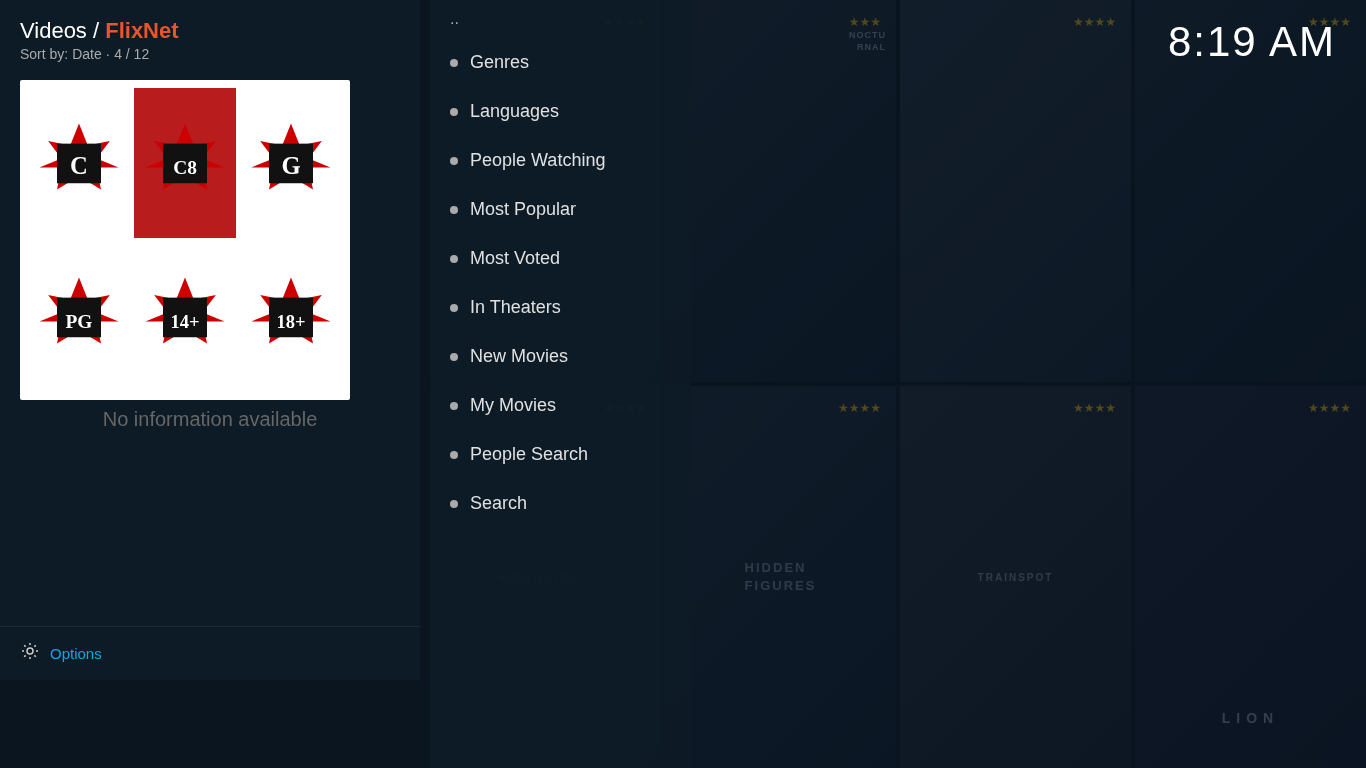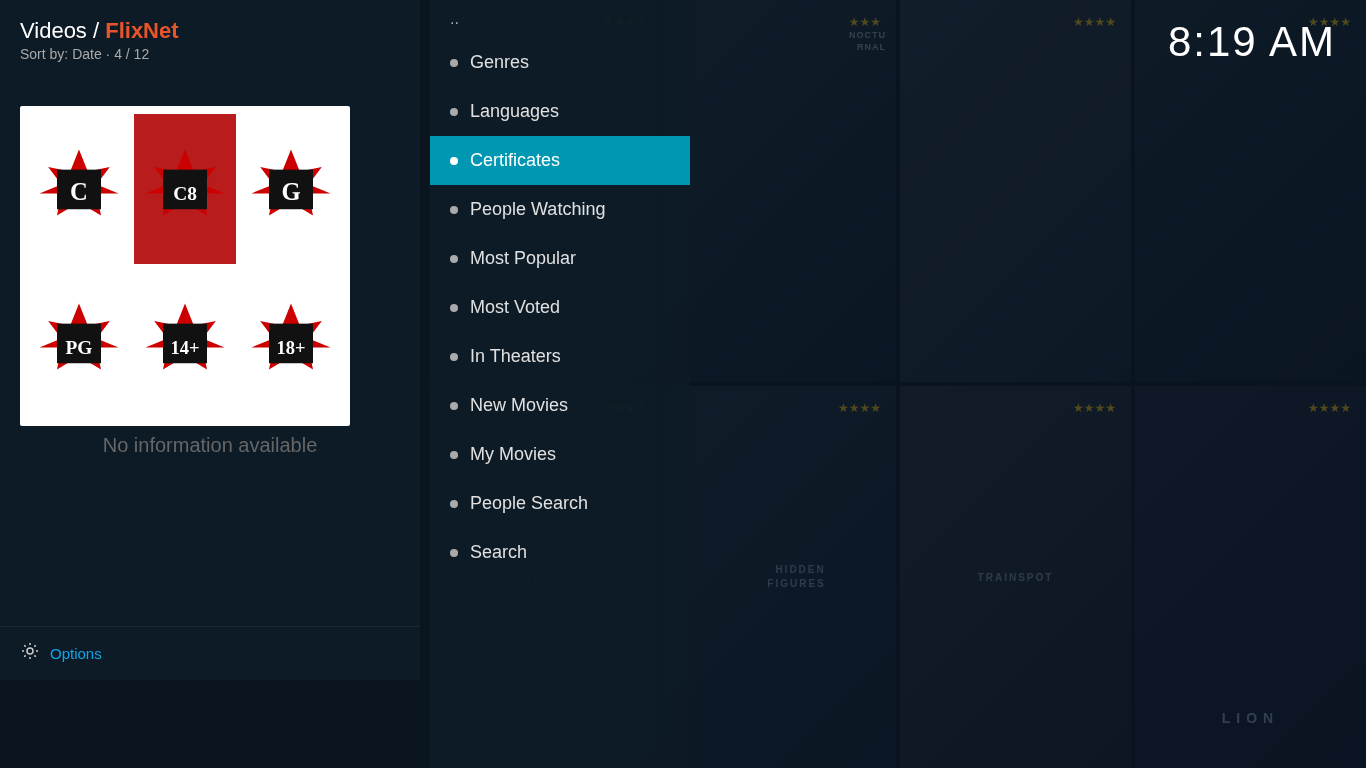--- a/index.html
+++ b/index.html
@@ -68,21 +68,20 @@
     .left-panel {
       position: absolute;
       top: 0;
       left: 0;
       width: 420px;
       height: 680px;
       background: #0d1b26;
       z-index: 10;
       display: flex;
       flex-direction: column;
-      gap: 26px;
     }
 
     
     .header {
       padding: 18px 20px 6px 20px;
       flex-shrink: 0;
     }
 
     .header-title {
       font-size: 22px;
@@ -213,27 +212,26 @@
       text-transform: uppercase;
       letter-spacing: 3px;
     }
 
     .poster-hidden-figures {
       position: absolute;
       top: 50%;
       left: 50%;
       transform: translate(-50%, -50%);
       color: rgba(200, 220, 255, 0.6);
-      font-size: 10px;
-      text-align: right;
+      font-size: 13px;
+      text-align: left;
       font-weight: bold;
       text-transform: uppercase;
       letter-spacing: 2px;
       line-height: 1.4;
-      margin-left: 16px;
     }
 
     .poster-trainspotting {
       position: absolute;
       top: 50%;
       left: 50%;
       transform: translate(-50%, -50%);
       color: rgba(200, 220, 255, 0.6);
       font-size: 10px;
       text-align: center;
@@ -398,24 +396,20 @@
   </div>
 
   <div class="menu-item">
     <span class="bullet"></span>
     <span>Genres</span>
   </div>
   <div class="menu-item">
     <span class="bullet"></span>
     <span>Languages</span>
   </div>
-  <div class="menu-item active">
-    <span class="bullet"></span>
-    <span>Certificates</span>
-  </div>
   <div class="menu-item">
     <span class="bullet"></span>
     <span>People Watching</span>
   </div>
   <div class="menu-item">
     <span class="bullet"></span>
     <span>Most Popular</span>
   </div>
   <div class="menu-item">
     <span class="bullet"></span>

